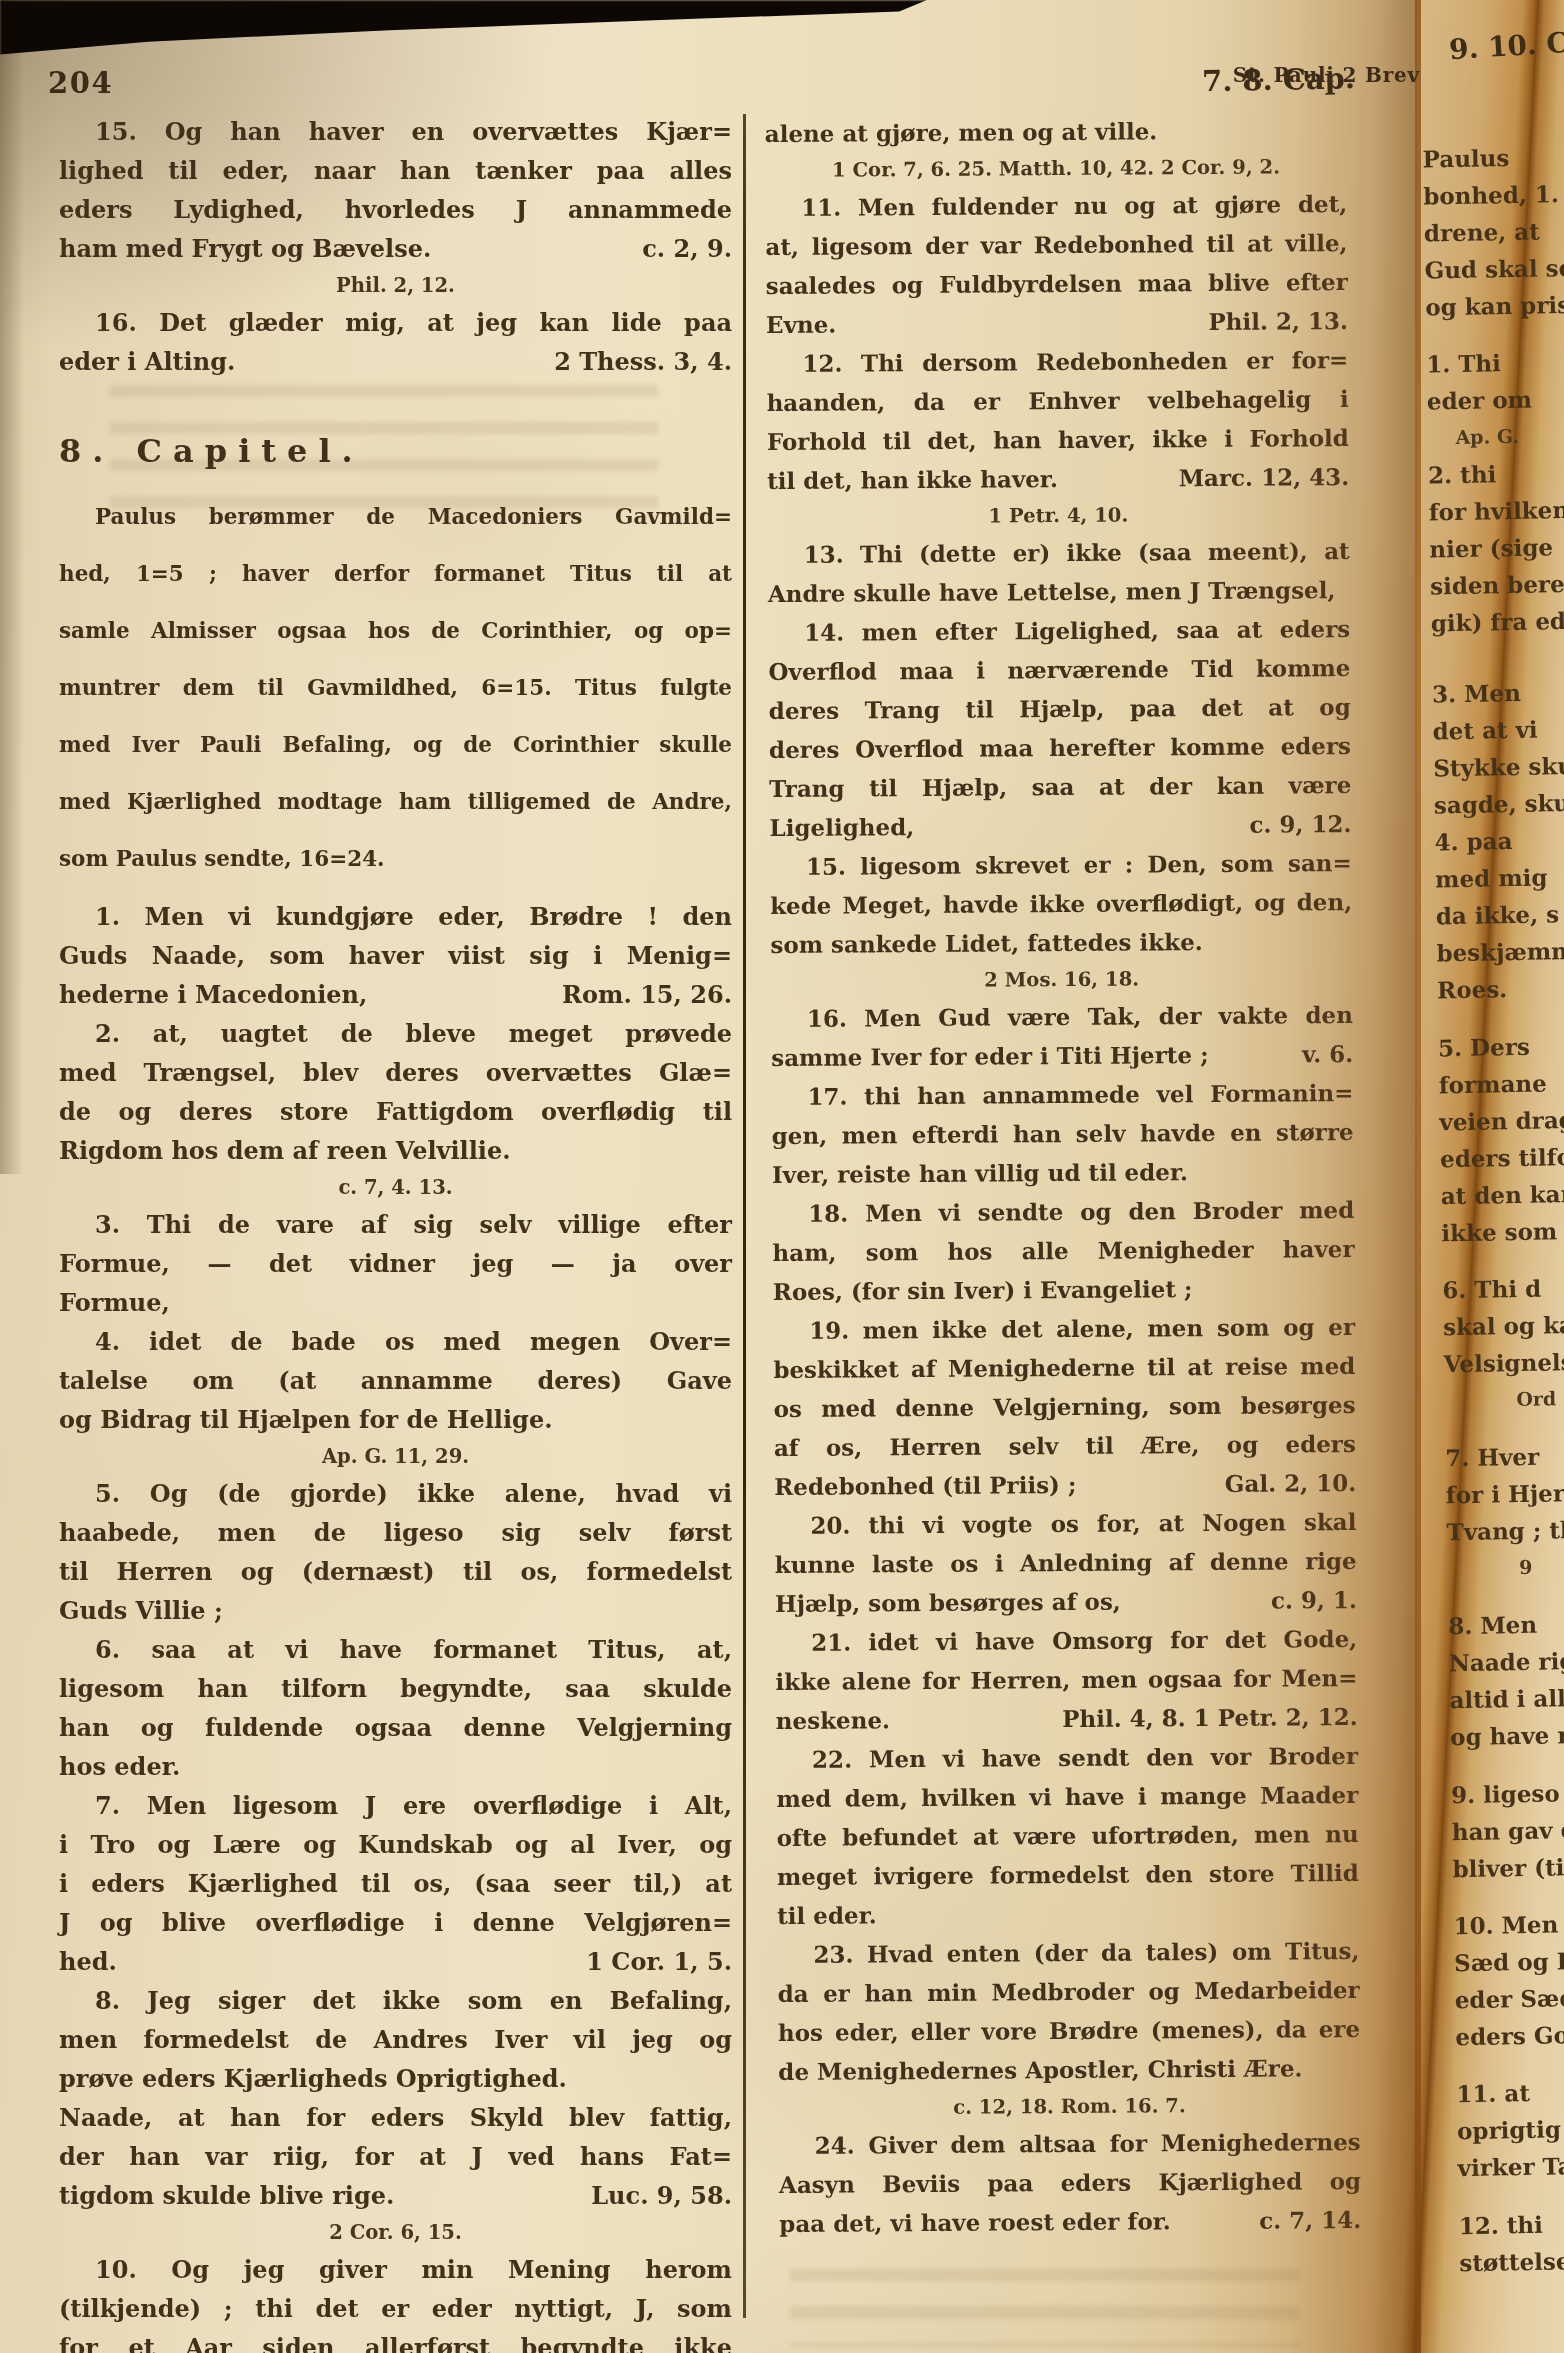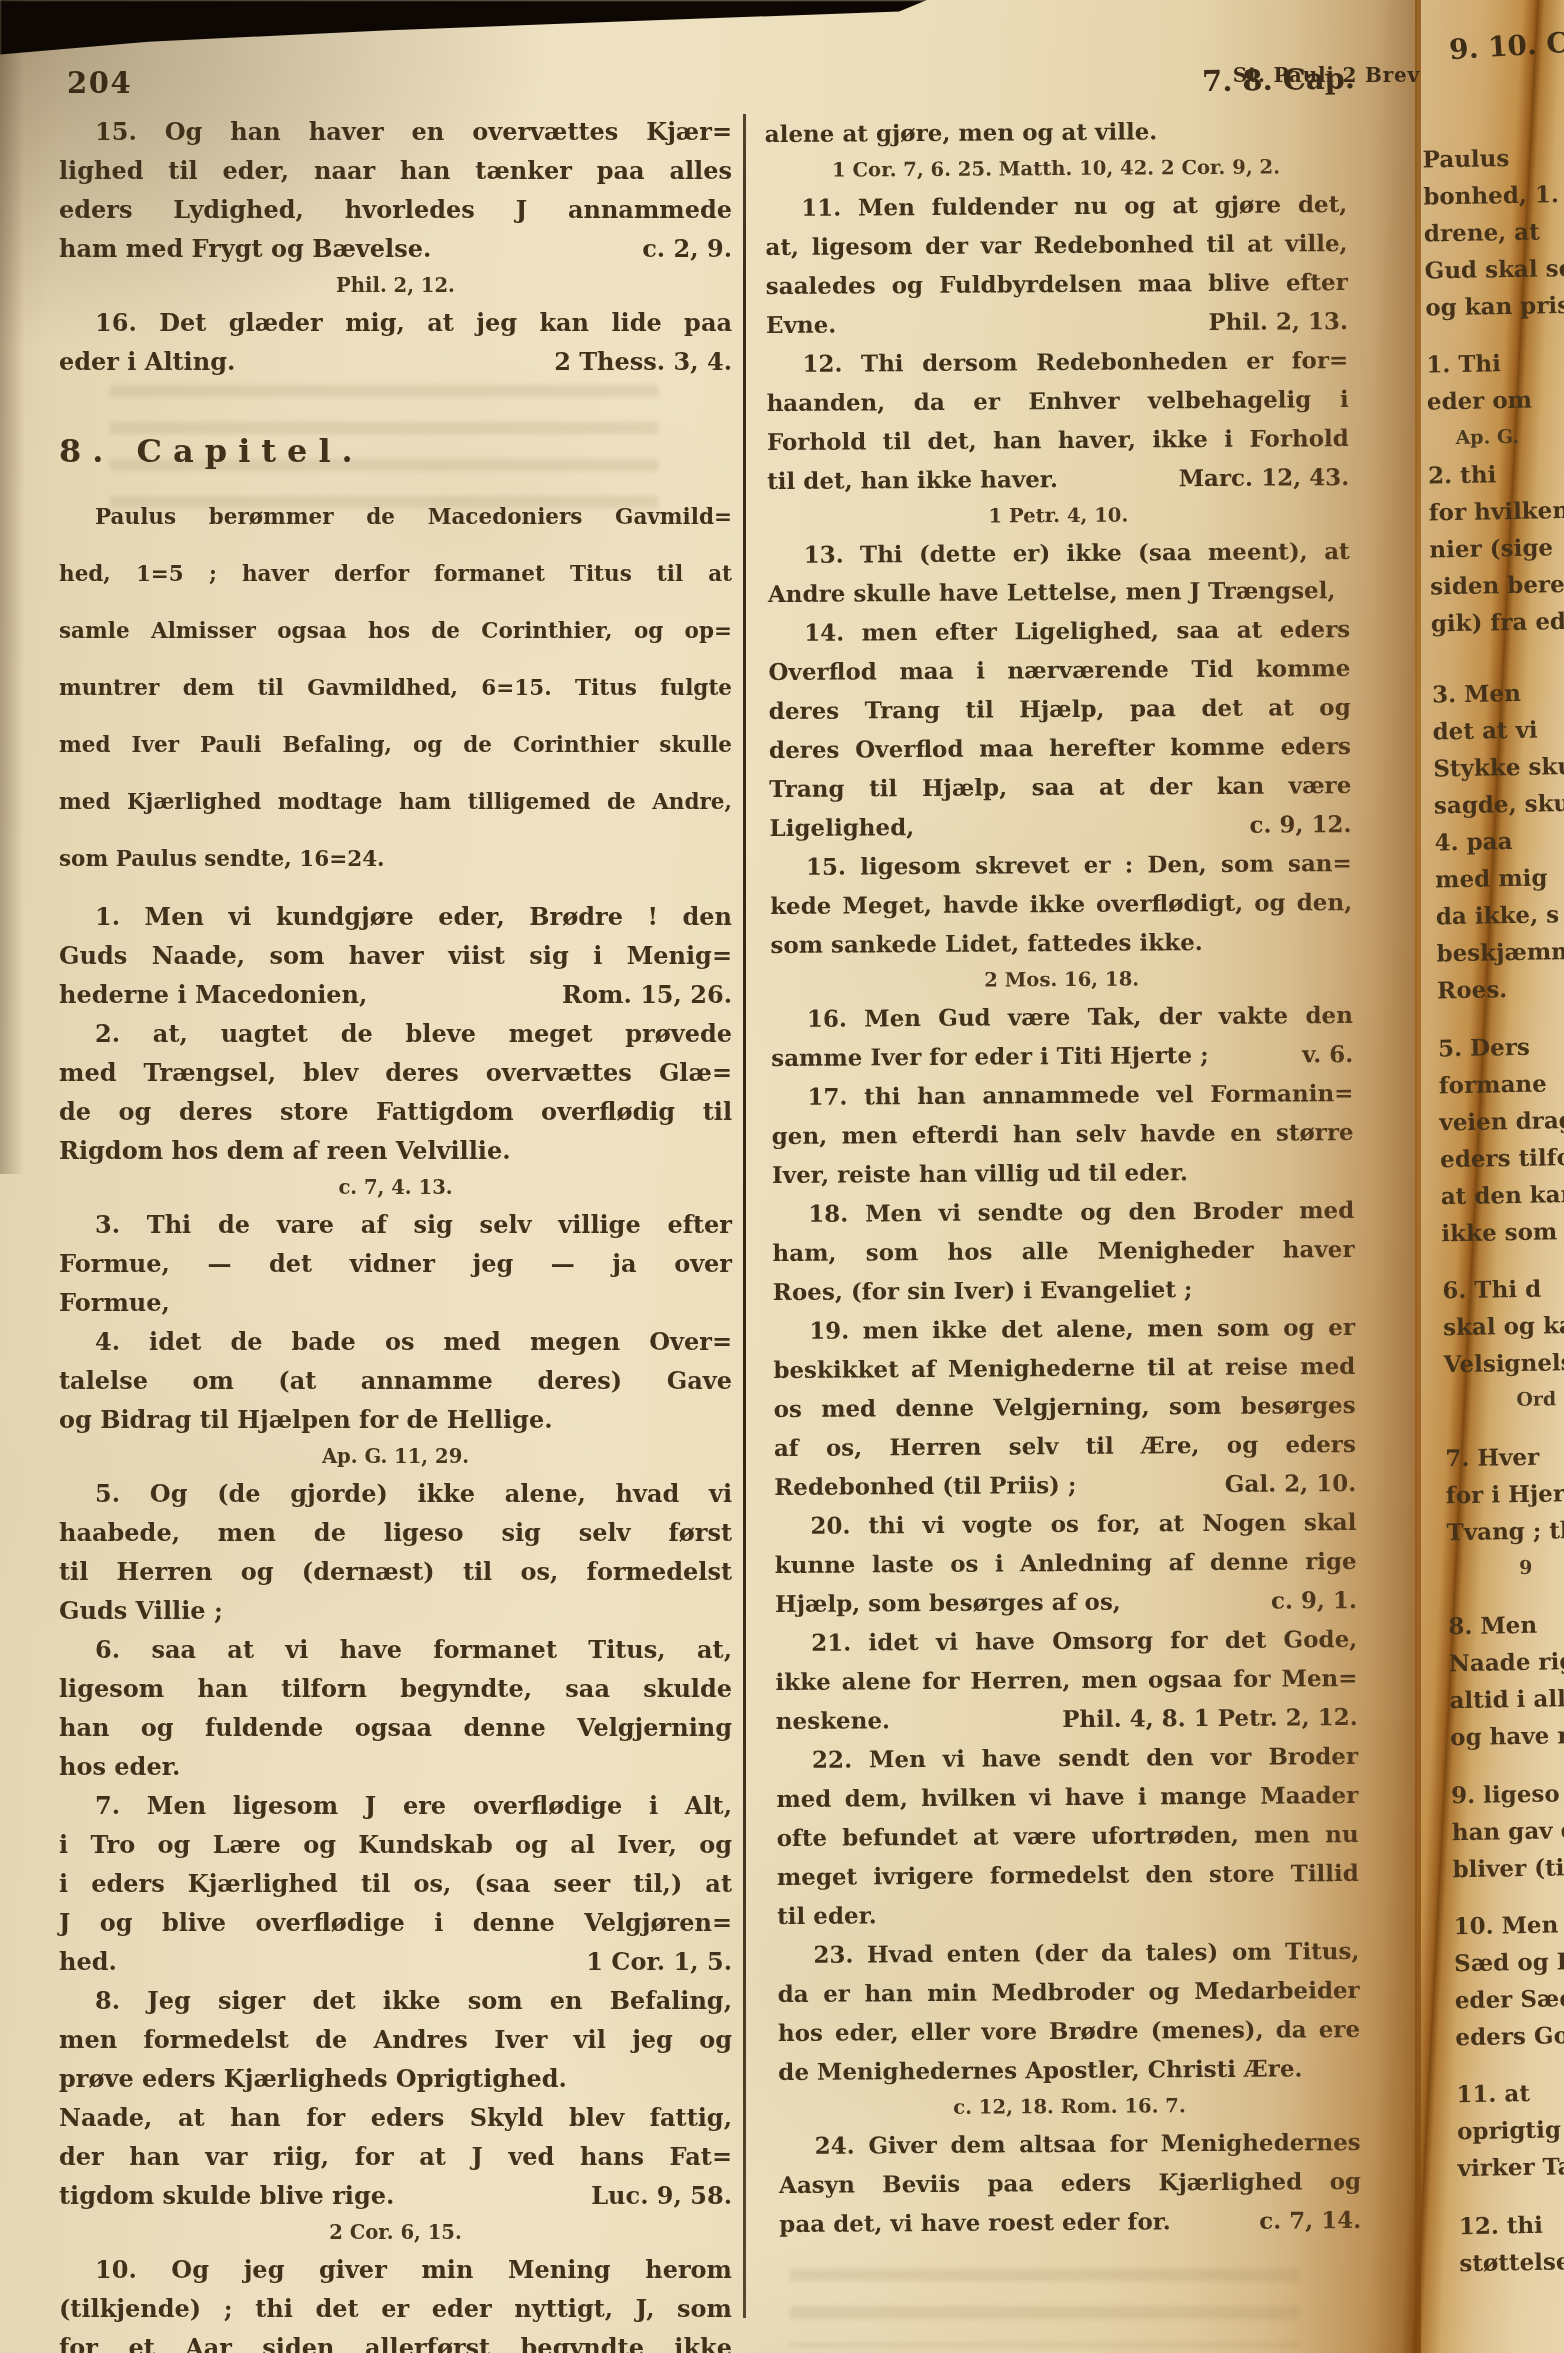--- a/index.html
+++ b/index.html
@@ -65,21 +65,21 @@
     background:linear-gradient(180deg, rgba(58,40,22,.85), #3a2a17 8%, #33230f 60%, rgba(51,35,15,.8));
     z-index:2;
   }
   .ghost{
     position:absolute;z-index:1;
     background:repeating-linear-gradient(180deg, rgba(125,100,62,.12) 0 12.5px, rgba(125,100,62,0) 12.5px 37px);
     filter:blur(2.3px);
   }
   
   .hdr{position:absolute;z-index:5;color:#3c2b16;font-weight:700;}
-  .pgnum{left:67px;top:66px;font-size:29px;letter-spacing:1.6px;}
+  .pgnum{left:48px;top:66px;font-size:29px;letter-spacing:1.6px;}
   .title{left:4px;top:63px;width:1416px;text-align:right;font-size:20px;letter-spacing:0.8px;}
   .chap{left:1080px;top:64px;width:275px;text-align:right;font-size:29px;transform:rotate(-1.2deg);}
   
   .col{position:absolute;top:112px;z-index:2;color:#41301a;font-weight:700;}
   .left-col{left:59px;width:673px;font-size:24px;}
   .right-col{left:772px;width:582px;font-size:23px;transform:rotate(-.4deg);}
   .ln{height:39px;line-height:39px;overflow:visible;}
   .ln .r{float:right;}
   .ln.j{text-align:justify;text-align-last:justify;}
   .ln.ind .t{padding-left:36px;}

